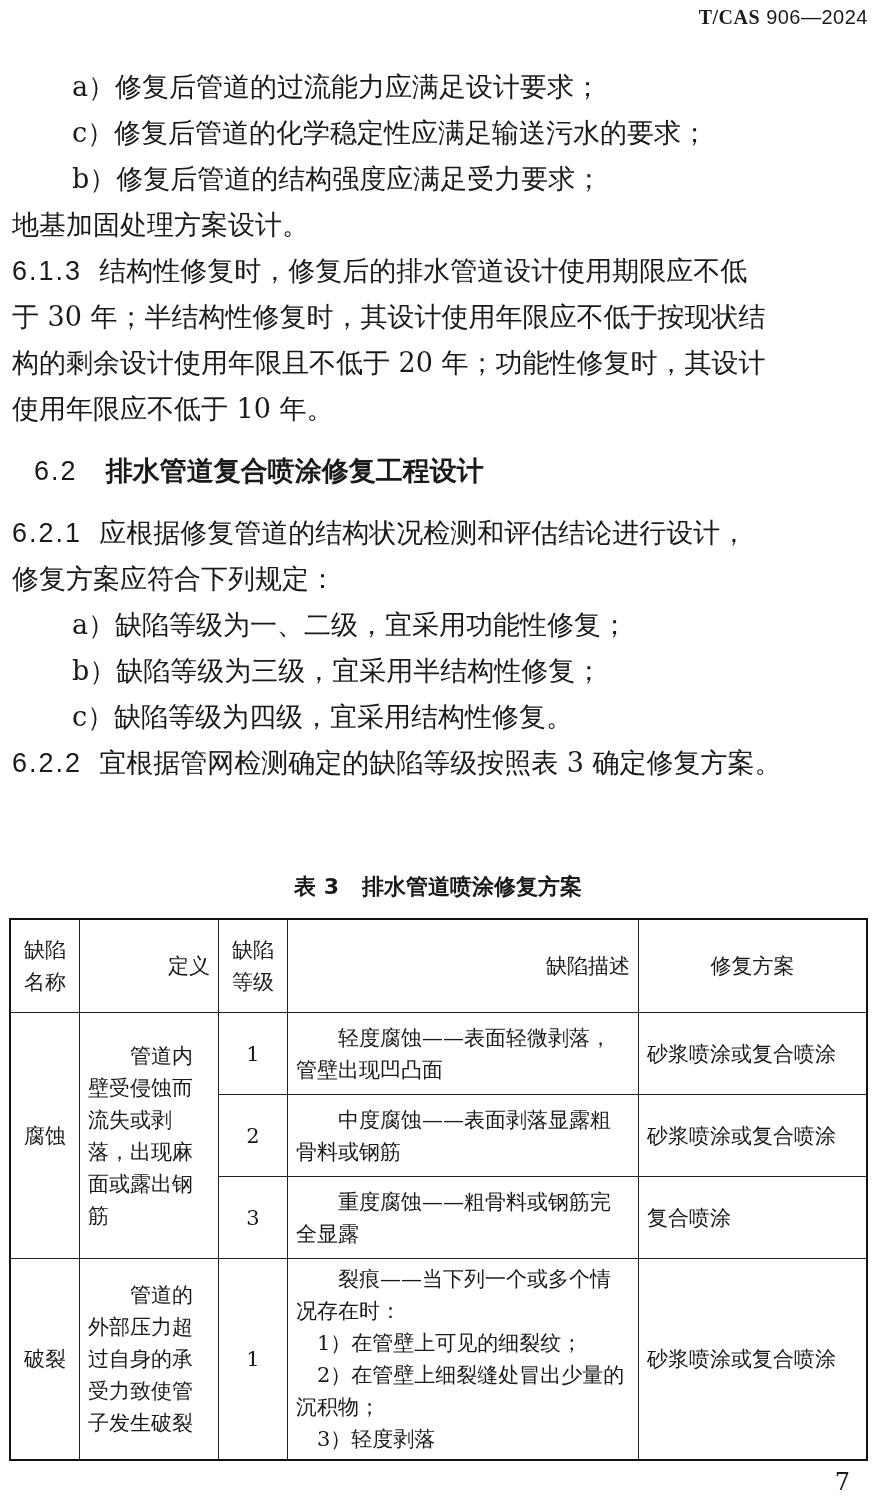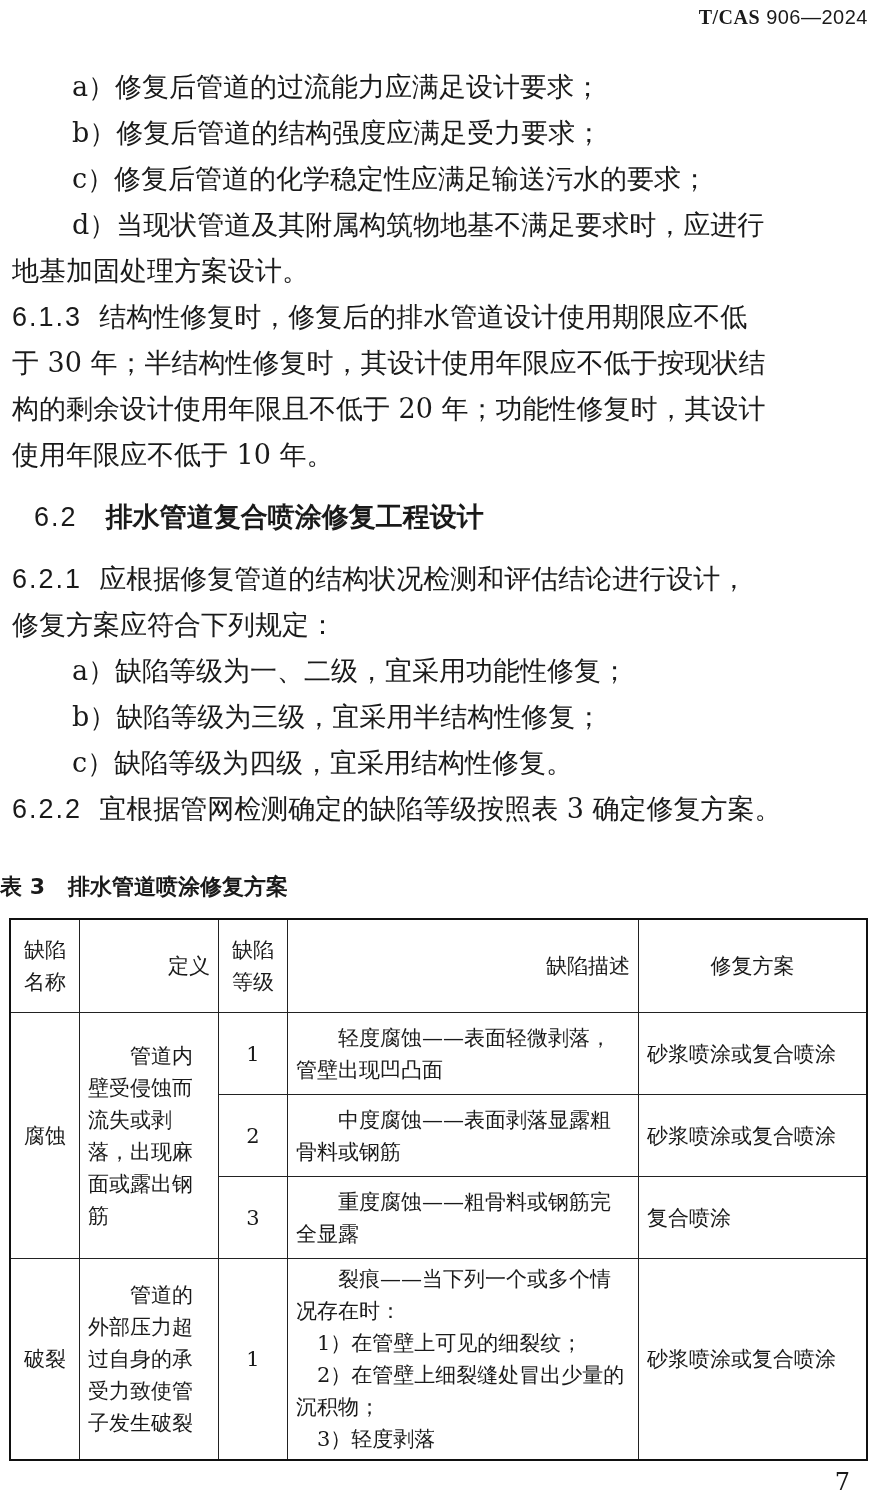--- a/index.html
+++ b/index.html
@@ -14,21 +14,21 @@
     font-family: "Liberation Sans", "DejaVu Sans", sans-serif;
   }
   .header-code b { font-family: "Liberation Serif", serif; font-weight: bold; }
   .body-text { position: absolute; left: 12px; right: 8px; top: 64px; font-size: 27px; line-height: 46px; }
   .line { white-space: nowrap; }
   .ind { padding-left: 60px; }
   .num { font-family: "Liberation Sans", "DejaVu Sans", sans-serif; letter-spacing: 2px; }
   .h2 { font-family: "DejaVu Sans", "Liberation Sans", sans-serif; font-weight: bold; margin-top: 16px; margin-bottom: 16px; }
   .h2 .num { font-weight: normal; margin-left: 22px; }
   .table-title {
-    position: absolute; top: 872px; left: 0; width: 876px; 
+    position: absolute; top: 872px; left: 0; width: 876px; text-align: center;
     font-family: "DejaVu Sans", "Liberation Sans", sans-serif; font-weight: bold; font-size: 22px; line-height: 30px;
   }
   table.spec {
     position: absolute; top: 918px; left: 9px; width: 859px;
     border-collapse: collapse; font-size: 21px; line-height: 32px;
     border: 2.5px solid #111;
   }
   table.spec td, table.spec th {
     border: 1px solid #222; padding: 4px 8px; vertical-align: middle; font-weight: normal;
   }
@@ -45,23 +45,22 @@
 </head>
 <body>
 
 <div class="header-code">
   <b>T/CAS</b>
   <span>906—2024</span>
 </div>
 
 <div class="body-text">
   <div class="line ind">a）修复后管道的过流能力应满足设计要求；</div>
+  <div class="line ind">c）修复后管道的化学稳定性应满足输送污水的要求；</div>
   <div class="line ind">b）修复后管道的结构强度应满足受力要求；</div>
-  <div class="line ind">c）修复后管道的化学稳定性应满足输送污水的要求；</div>
-  <div class="line ind">d）当现状管道及其附属构筑物地基不满足要求时，应进行</div>
   <div class="line">地基加固处理方案设计。</div>
 
   <div class="line">
     <span class="num">6.1.3</span>&nbsp;&nbsp;<span>结构性修复时，修复后的排水管道设计使用期限应不低</span>
   </div>
   <div class="line">于 30 年；半结构性修复时，其设计使用年限应不低于按现状结</div>
   <div class="line">构的剩余设计使用年限且不低于 20 年；功能性修复时，其设计</div>
   <div class="line">使用年限应不低于 10 年。</div>
 
   <div class="line h2">

